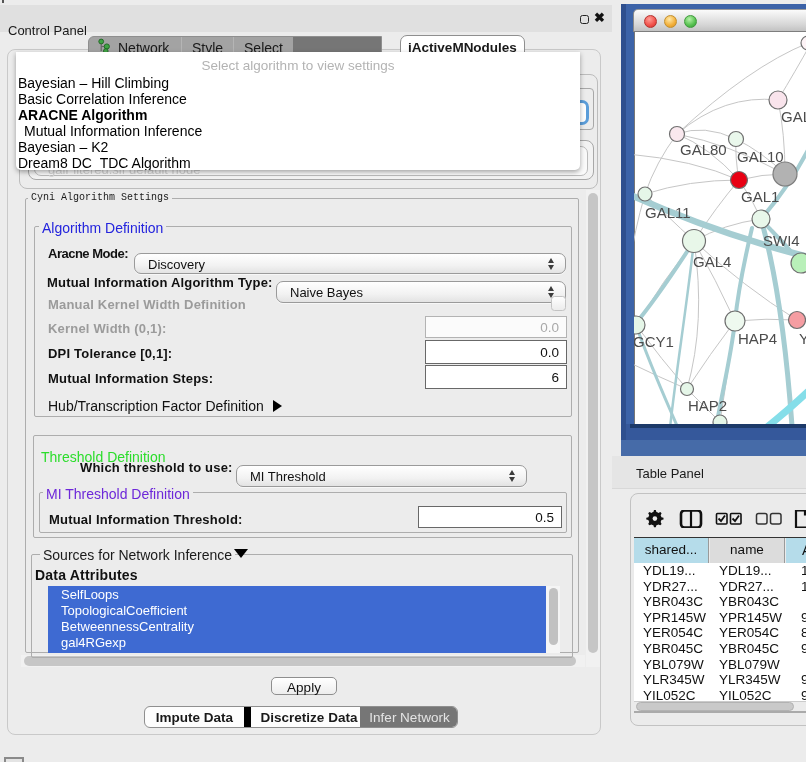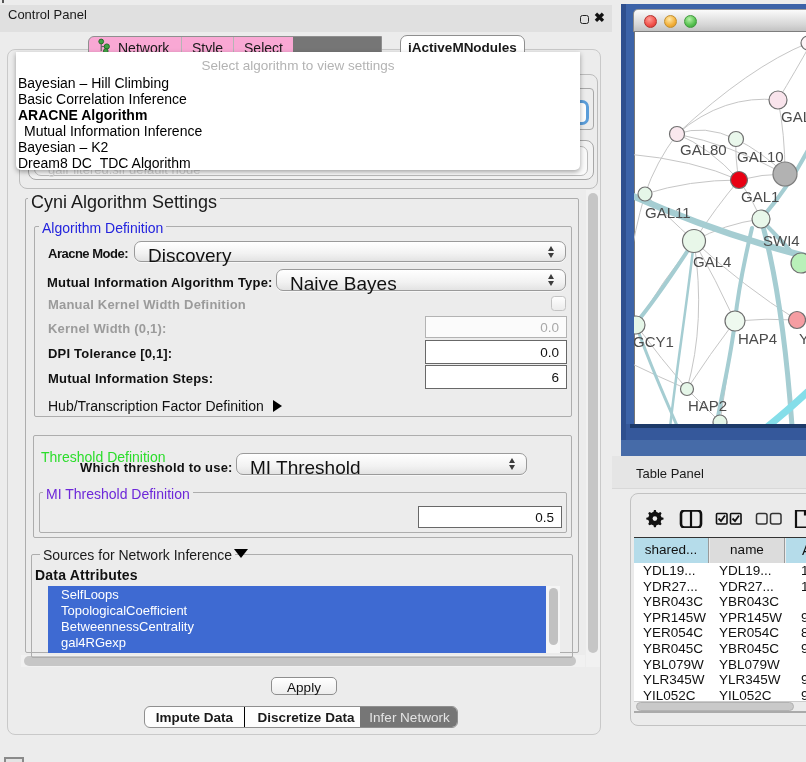--- a/index.html
+++ b/index.html
@@ -6,21 +6,21 @@
 html,body { width:806px; height:762px; overflow:hidden; background:#ececec;
   font-family:"Liberation Sans", sans-serif; }
 #page { position:absolute; left:0; top:0; width:806px; height:762px; overflow:hidden; }
 .abs { position:absolute; }
 .lbl { font-weight:bold; font-size:13px; color:#111; letter-spacing:0.2px; white-space:nowrap; }
 .dis { color:#9b9b9b; }
 .grp { position:absolute; border:1px solid #adadad; border-radius:2px; }
 .gtitle { position:absolute; font-size:13px; background:#ececec; padding:0 3px; white-space:nowrap; }
 .combo { position:absolute; border:1px solid #9a9a9a; border-radius:7px;
   background:linear-gradient(#ffffff,#f2f2f2 60%,#e3e3e3); box-shadow:0 1px 0 rgba(255,255,255,0.6);
-  font-size:19px; color:#111; }
+  font-size:13px; color:#111;margin-top:12px; }
 .combo .ct { position:absolute; left:13px; top:3px; white-space:nowrap; }
 .stepper { position:absolute; right:9px; top:50%; width:9px; height:14px; margin-top:-7px; }
 .stepper:before { content:""; position:absolute; left:1px; top:1px; border-left:3.5px solid transparent;
   border-right:3.5px solid transparent; border-bottom:5px solid #3c3c3c; }
 .stepper:after { content:""; position:absolute; left:1px; bottom:1px; border-left:3.5px solid transparent;
   border-right:3.5px solid transparent; border-top:5px solid #3c3c3c; }
 .tfield { position:absolute; background:#fff; border:1px solid #686868; font-size:13.5px;
   color:#111; text-align:right; padding:3px 7px 0 0; }
 .tab { position:absolute; top:0; height:100%; font-size:14px; color:#1a1a1a; text-align:center; }
 .c1 { display:inline-block; width:76px; padding-left:9px; white-space:nowrap; }
@@ -168,40 +168,40 @@
     <div style="height:15.6px;"><span class="c1">YBL079W</span><span class="c2">YBL079W</span><span class="c3"></span></div>
     <div style="height:15.6px;"><span class="c1">YLR345W</span><span class="c2">YLR345W</span><span class="c3">9.</span></div>
     <div style="height:15.6px;"><span class="c1">YIL052C</span><span class="c2">YIL052C</span><span class="c3">9</span></div>
   </div>
   <div class="abs" style="left:0; top:163px; width:172px; height:12px; background:#ebebeb; border-top:1px solid #cbcbcb;"></div>
   <div class="abs" style="left:2px; top:164px; width:158px; height:9px; background:#c9c9c9; border-radius:5px; border:1px solid #b2b2b2;"></div>
 </div>
 <div class="abs" style="left:634px; top:711px; width:172px; height:1.5px; background:#aaa;"></div>
 
 <div class="abs" style="left:0; top:5px; width:612px; height:27px; background:#e0e0e0;"></div>
-<div class="abs" style="left:8px; top:7px; font-size:13px; color:#1a1a1a;">Control Panel</div>
+<div class="abs" style="left:8px; top:23px; font-size:13px; color:#1a1a1a;">Control Panel</div>
 <div class="abs" style="left:580px; top:15px; width:9px; height:9px; border:1.5px solid #222; border-radius:2.5px;"></div>
 <div class="abs" style="left:594px; top:10px; font-size:13px; font-weight:bold; color:#111;">✖</div>
 <div class="abs" style="left:2px; top:0; width:2px; height:3px; background:#555;"></div>
 
 <div class="abs" style="left:7px; top:49px; width:594px; height:686px; background:#ececec;
   border:1.5px solid #c9c9c9; border-radius:8px;"></div>
 
 <div class="abs" style="left:19px; top:74px; width:579px; height:115px; background:#ececec;
   border:1px solid #bcbcbc; border-radius:8px;"></div>
 <div class="abs" style="left:28px; top:88px; width:566px; height:42px; background:#ececec;
   border:1px solid #a8a8a8; border-radius:4px;"></div>
 <div class="abs" style="left:34px; top:100px; width:555px; height:25px; background:#fff;
   border:3px solid #5b9dd9; border-radius:7px;"></div>
 <div class="abs" style="left:28px; top:140px; width:566px; height:40px; background:#f2f2f2;
   border:1.5px solid #a8a8a8; border-radius:8px;"></div>
 <div class="abs" style="left:34px; top:146px; width:554px; height:30px; background:#fafafa;
   border:1px solid #bbbbbb; border-radius:7px;"></div>
 
-<div class="abs" style="left:88px; top:36px; width:294px; height:22px; background:#f9a8d4;
+<div class="abs" style="left:88px; top:36px; width:294px; height:22px; background:#a3a3a3;
   border:1px solid #8f8f8f; border-radius:6px 0 0 0; overflow:hidden;">
   <div class="tab" style="left:29px; width:63px; padding-top:3px; text-align:left;">Network</div>
   <div class="tab" style="left:92px; width:52px; padding-top:3px; border-left:1px solid #b5b5b5;">Style</div>
   <div class="tab" style="left:144px; width:60px; padding-top:3px; border-left:1px solid #b5b5b5;">Select</div>
   <div class="tab" style="left:204px; width:108px; padding-top:17px; background:#767676; color:#e4e4e4;">Cyni Toolbox</div>
 </div>
 <div class="abs" style="left:400px; top:35px; width:125px; height:23px; background:#fff;
   border:1px solid #8f8f8f; border-radius:7px 7px 0 0; text-align:center; font-size:13.5px;
   font-weight:bold; color:#1a1a1a; padding-top:4px;">jActiveMNodules</div>
 
@@ -225,21 +225,21 @@
   <div style="height:16px; padding-left:2px;">Bayesian – K2</div>
   <div style="height:16px; padding-left:2px;">Dream8 DC_TDC Algorithm</div>
 </div>
 
 <div class="abs" style="left:586px; top:190px; width:14px; height:477px; background:#f1f1f1;"></div>
 <div class="abs" style="left:588px; top:193px; width:10px; height:460px; background:#c6c6c6; border-radius:5px;"></div>
 <div class="abs" style="left:21px; top:655px; width:564px; height:12px; background:#f1f1f1;"></div>
 <div class="abs" style="left:24px; top:656px; width:552px; height:10px; background:#c6c6c6; border-radius:5px;"></div>
 
 <div class="grp" style="left:25px; top:198px; width:554px; height:455px;"></div>
-<div class="gtitle" style="left:28px; top:192px; color:#1a1a1a; font-size:18px;">Cyni Algorithm Settings</div>
+<div class="gtitle" style="left:28px; top:192px; color:#1a1a1a; font-size:10px;font-family:Liberation Mono, monospace;">Cyni Algorithm Settings</div>
 
 <div class="grp" style="left:34px; top:226px; width:538px; height:191px;"></div>
 <div class="gtitle" style="left:39px; top:220px; color:#2323dd; font-size:14px;">Algorithm Definition</div>
 
 <div class="lbl abs" style="left:48px; top:246px; letter-spacing:-0.5px;">Aracne Mode:</div>
 <div class="combo" style="left:134px; top:241px; width:432px; height:21px;">
   <span class="ct">Discovery</span>
       <span class="stepper"></span>
     </div>
 
@@ -271,20 +271,21 @@
 <div class="gtitle" style="left:38px; top:429px; color:#2bdd2b; font-size:14px;margin-top:20px;">Threshold Definition</div>
 
 <div class="lbl abs" style="left:80px; top:460px;">Which threshold to use:</div>
 <div class="combo" style="left:236px; top:453px; width:291px; height:22px;">
   <span class="ct">MI Threshold</span>
       <span class="stepper"></span>
     </div>
 
 <div class="grp" style="left:39px; top:492px; width:528px; height:41px;"></div>
 <div class="gtitle" style="left:43px; top:486px; color:#6d28d9; font-size:14px;">MI Threshold Definition</div>
+<div class="lbl abs" style="left:49px; top:512px;">Mutual Information Threshold:</div>
 <div class="tfield" style="left:418px; top:506px; width:144px; height:22px; border-width:1px; padding-top:3px;">0.5</div>
 
 <div class="grp" style="left:31px; top:554px; width:542px; height:104px;"></div>
 <div class="gtitle" style="left:40px; top:547px; color:#1a1a1a; font-size:14px;">Sources for Network Inference</div>
 <div class="abs" style="left:234px; top:549px; width:0; height:0; border-left:7px solid transparent;
   border-right:7px solid transparent; border-top:9px solid #000;"></div>
 <div class="lbl abs" style="left:35px; top:567px; font-size:14px;">Data Attributes</div>
 <div class="abs" style="left:48px; top:586px; width:498px; height:67px; background:#3e6ad2;
   color:#fff; font-size:13px; overflow:hidden;">
   <div style="height:16px; padding:1px 0 0 13px;">SelfLoops</div>
@@ -295,19 +296,19 @@
 <div class="abs" style="left:546px; top:586px; width:14px; height:67px; background:#f5f5f5;"></div>
 <div class="abs" style="left:549px; top:588px; width:9px; height:57px; background:#c1c1c1; border-radius:4.5px;"></div>
 
 <div class="abs" style="left:271px; top:677px; width:66px; height:18px; border:1px solid #8e8e8e;
   border-radius:5px; background:linear-gradient(#ffffff,#ededed); text-align:center; font-size:13.5px;
   color:#111; padding-top:2px;">Apply</div>
 
 <div class="abs" style="left:144px; top:706px; width:314px; height:22px; background:#fdfdfd;
   border:1px solid #8f8f8f; border-radius:6px; overflow:hidden;">
   <div class="tab" style="left:0; width:99px; padding-top:3px; font-weight:bold; font-size:13.5px;">Impute Data</div>
-  <div class="tab" style="left:99px; width:123px; padding-top:3px; border-left:1px solid #000000; font-weight:bold; font-size:13.5px;">Discretize Data</div>
+  <div class="tab" style="left:99px; width:123px; padding-top:3px; border-left:7px solid #000000; font-weight:bold; font-size:13.5px;">Discretize Data</div>
   <div class="tab" style="left:215px; width:99px; padding-top:3px; background:#767676; color:#e4e4e4; font-size:13.5px;">Infer Network</div>
 </div>
 
 <div class="abs" style="left:4px; top:757px; width:20px; height:10px; border:2px solid #8a8a8a; background:#e4e4e4;"></div>
 
 </div>
 
 </body></html>

